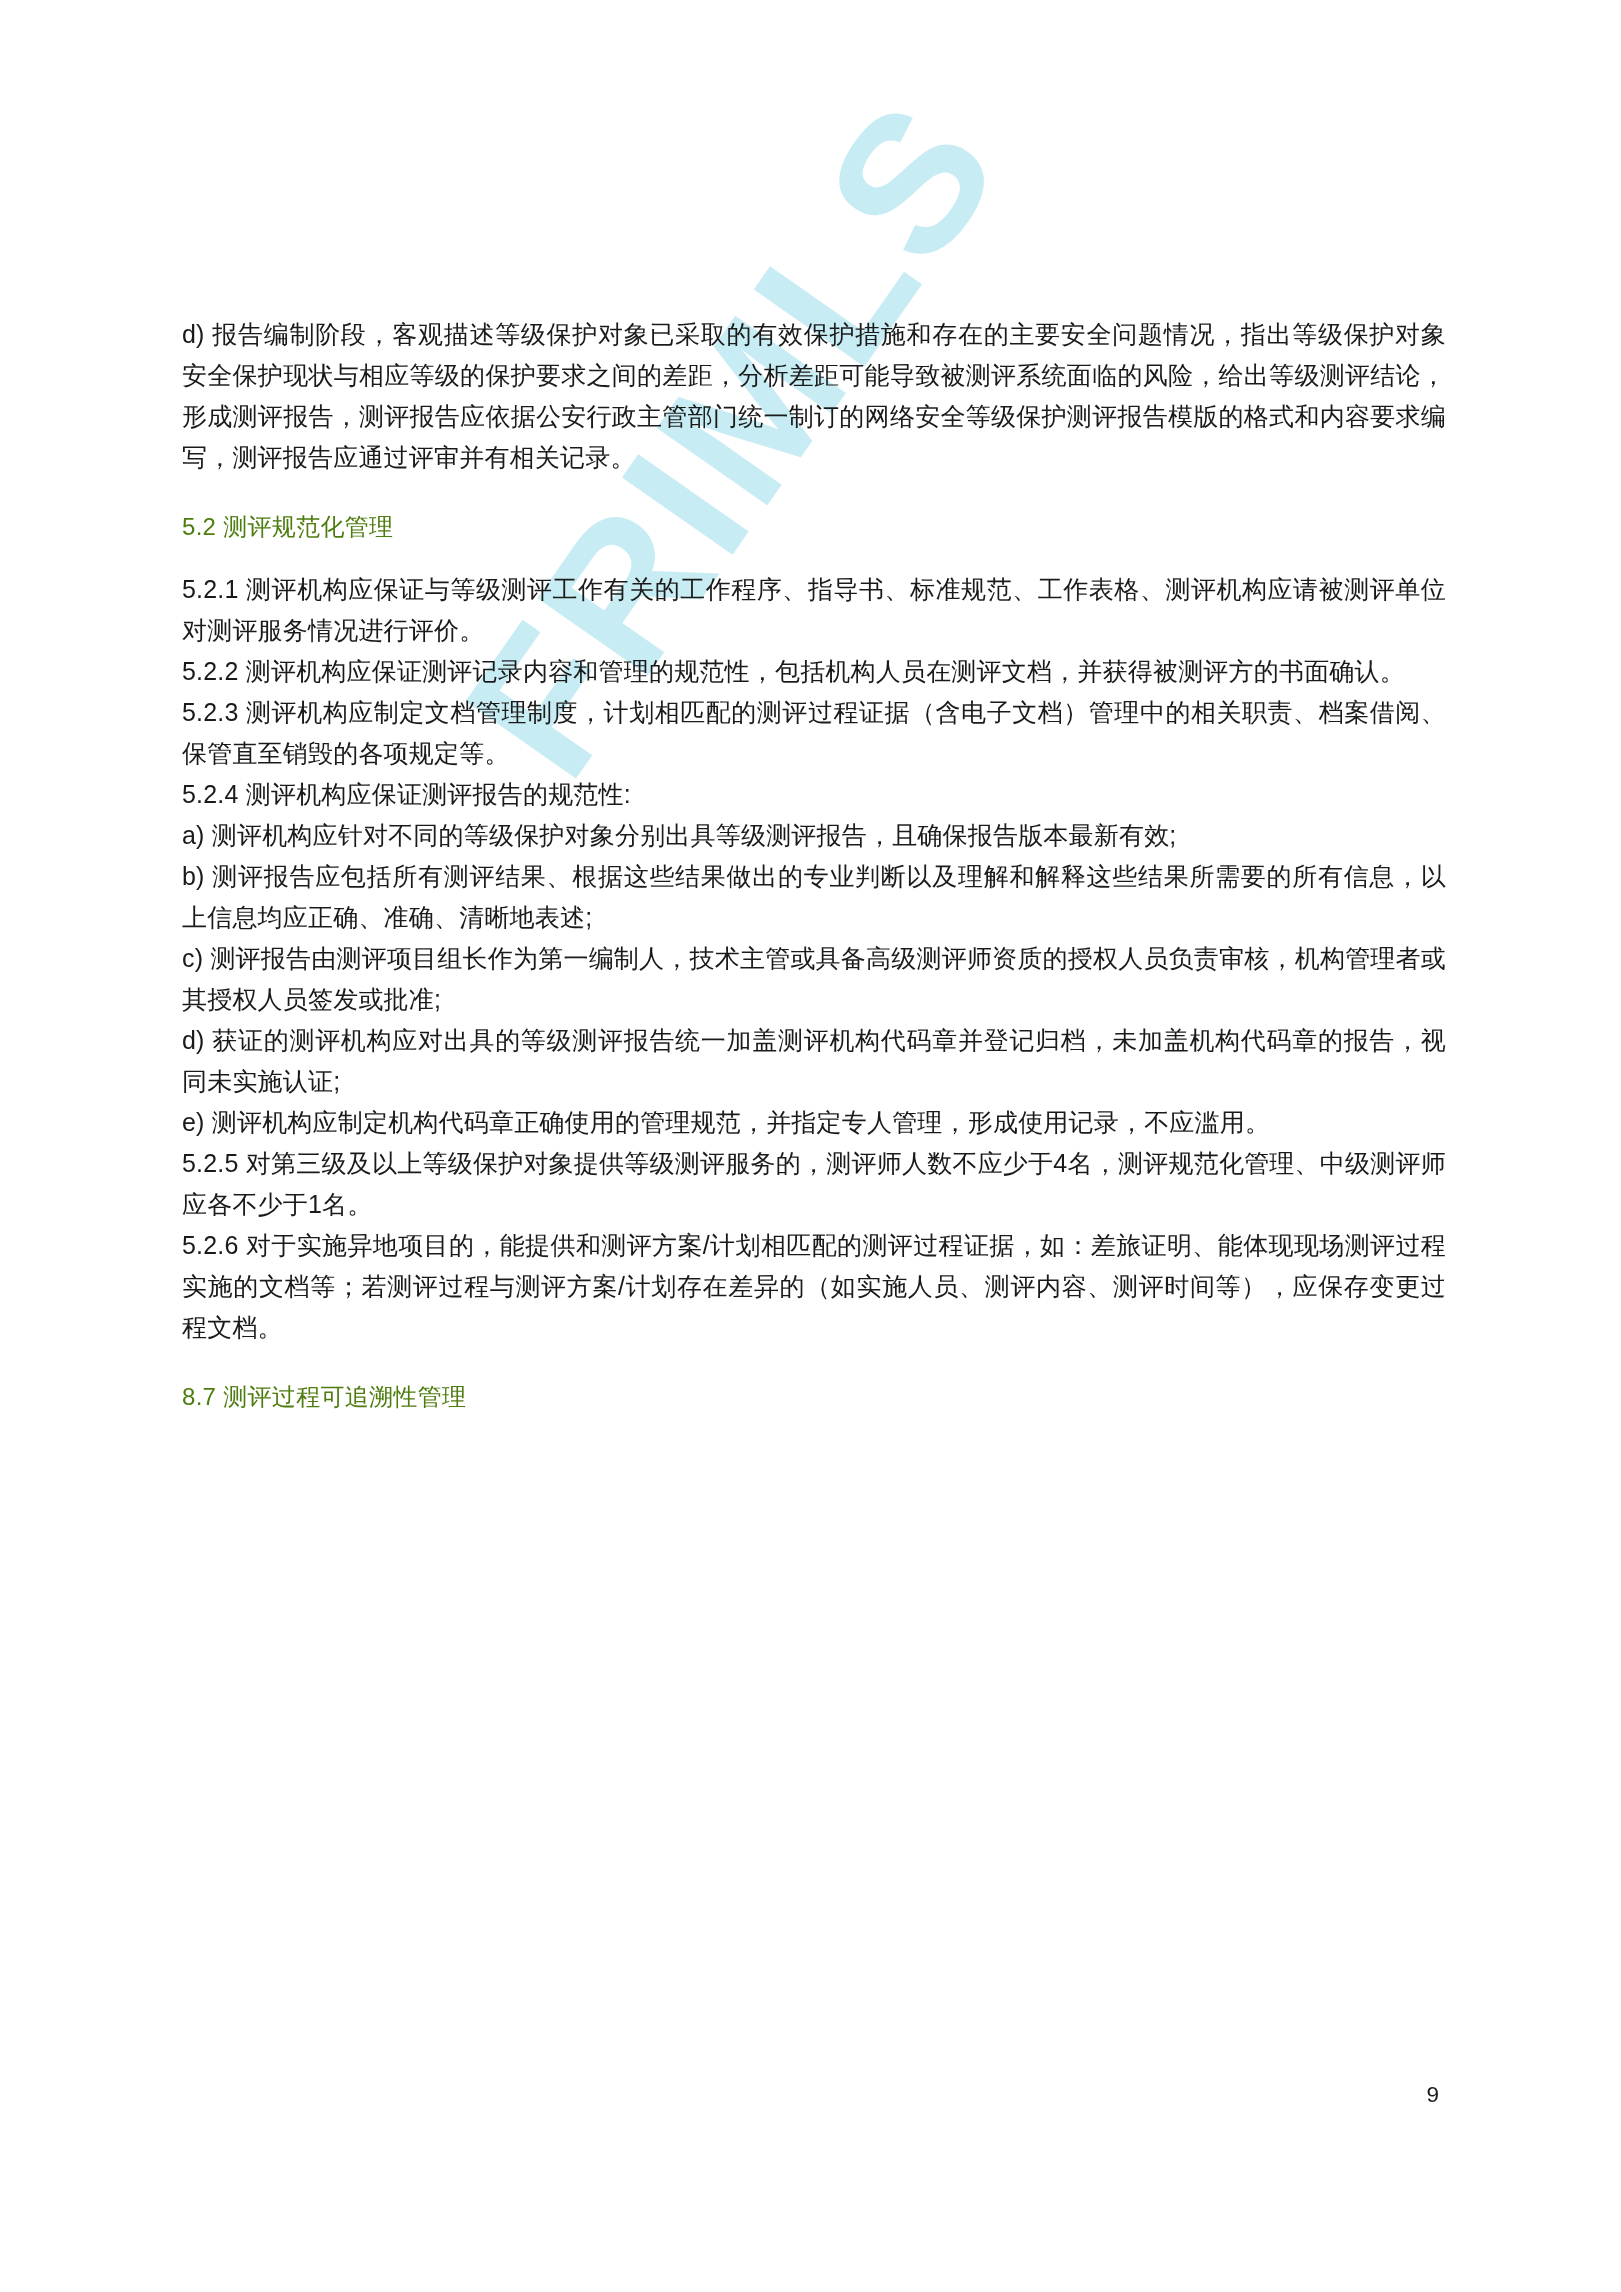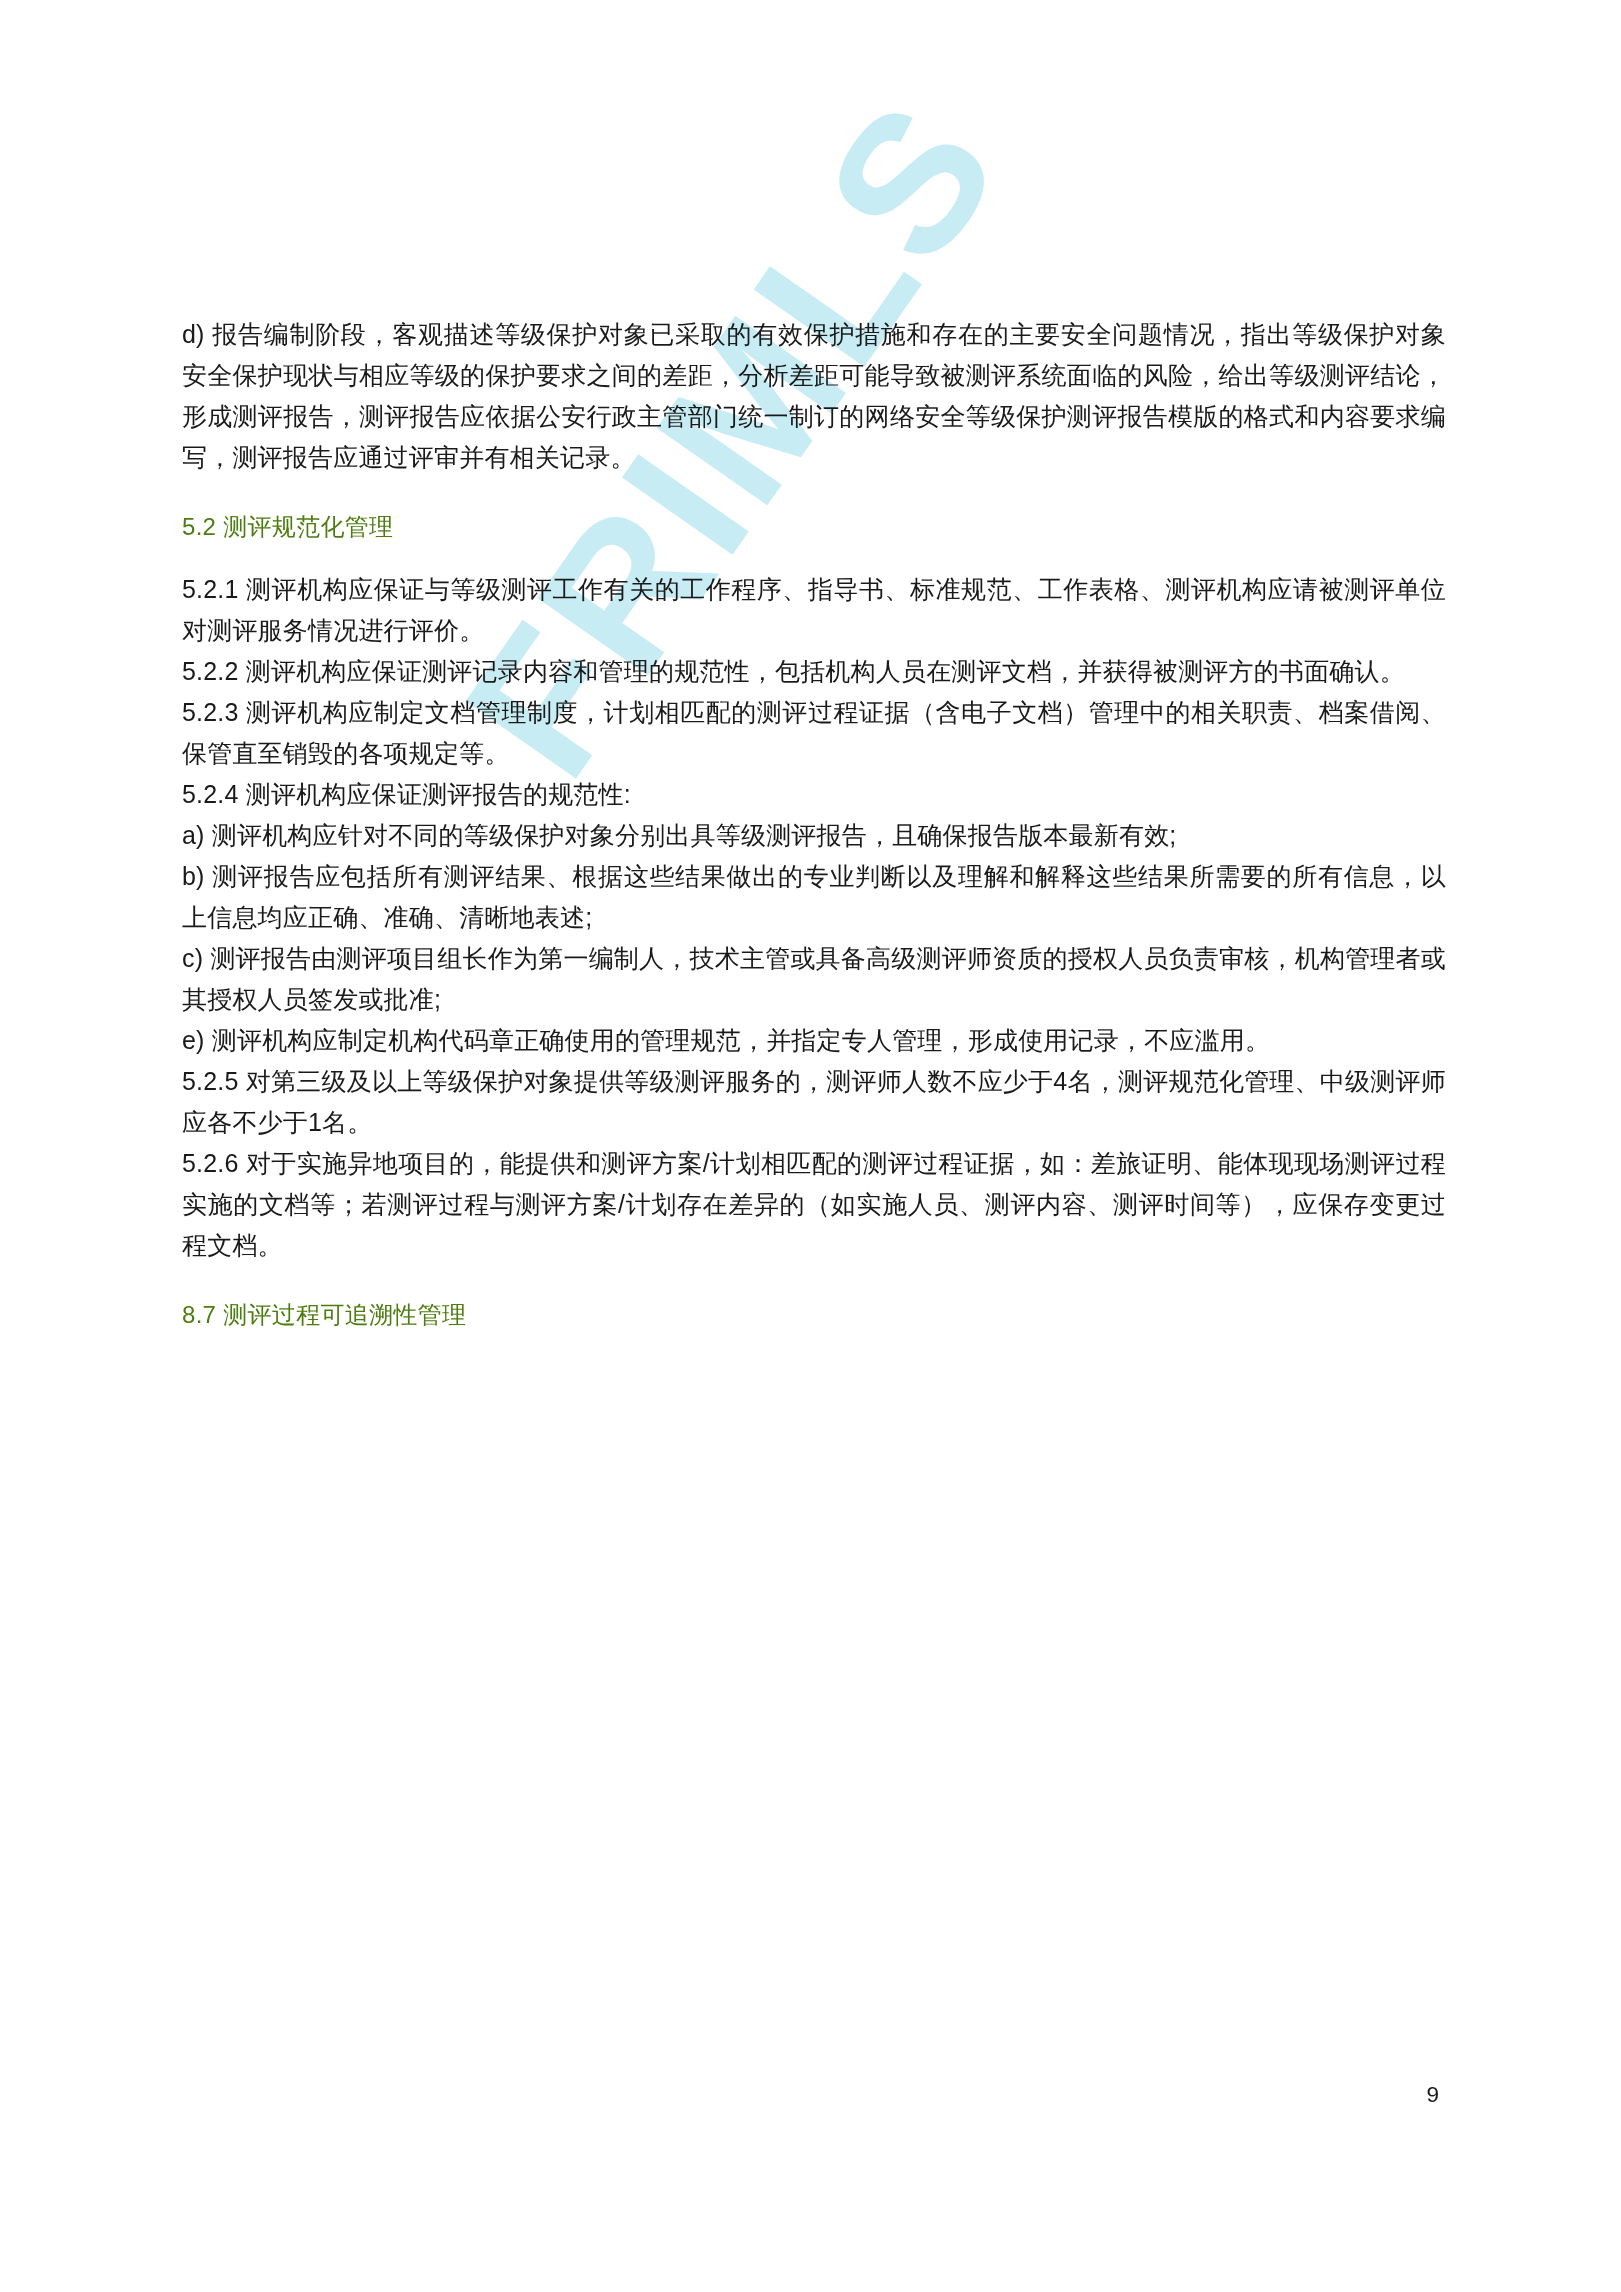--- a/index.html
+++ b/index.html
@@ -83,20 +83,21 @@
     <h2 class="heading">5.2  测评规范化管理</h2>
 
     <div class="section-lines">
       <p class="para">5.2.1  测评机构应保证与等级测评工作有关的工作程序、指导书、标准规范、工作表格、测评机构应请被测评单位对测评服务情况进行评价。</p>
       <p class="para">5.2.2  测评机构应保证测评记录内容和管理的规范性，包括机构人员在测评文档，并获得被测评方的书面确认。</p>
       <p class="para">5.2.3  测评机构应制定文档管理制度，计划相匹配的测评过程证据（含电子文档）管理中的相关职责、档案借阅、保管直至销毁的各项规定等。</p>
       <p class="para">5.2.4  测评机构应保证测评报告的规范性:</p>
       <p class="para">a) 测评机构应针对不同的等级保护对象分别出具等级测评报告，且确保报告版本最新有效;</p>
       <p class="para">b) 测评报告应包括所有测评结果、根据这些结果做出的专业判断以及理解和解释这些结果所需要的所有信息，以上信息均应正确、准确、清晰地表述;</p>
       <p class="para">c) 测评报告由测评项目组长作为第一编制人，技术主管或具备高级测评师资质的授权人员负责审核，机构管理者或其授权人员签发或批准;</p>
+      <p class="para">d) 获证的测评机构应对出具的等级测评报告统一加盖测评机构代码章并登记归档，未加盖机构代码章的报告，视同未实施认证;</p>
       <p class="para">e) 测评机构应制定机构代码章正确使用的管理规范，并指定专人管理，形成使用记录，不应滥用。</p>
       <p class="para">5.2.5  对第三级及以上等级保护对象提供等级测评服务的，测评师人数不应少于4名，测评规范化管理、中级测评师应各不少于1名。</p>
       <p class="para">5.2.6  对于实施异地项目的，能提供和测评方案/计划相匹配的测评过程证据，如：差旅证明、能体现现场测评过程实施的文档等；若测评过程与测评方案/计划存在差异的（如实施人员、测评内容、测评时间等），应保存变更过程文档。</p>
     </div>
 
     <h2 class="heading">8.7  测评过程可追溯性管理</h2>
 
 
   </div>
 

